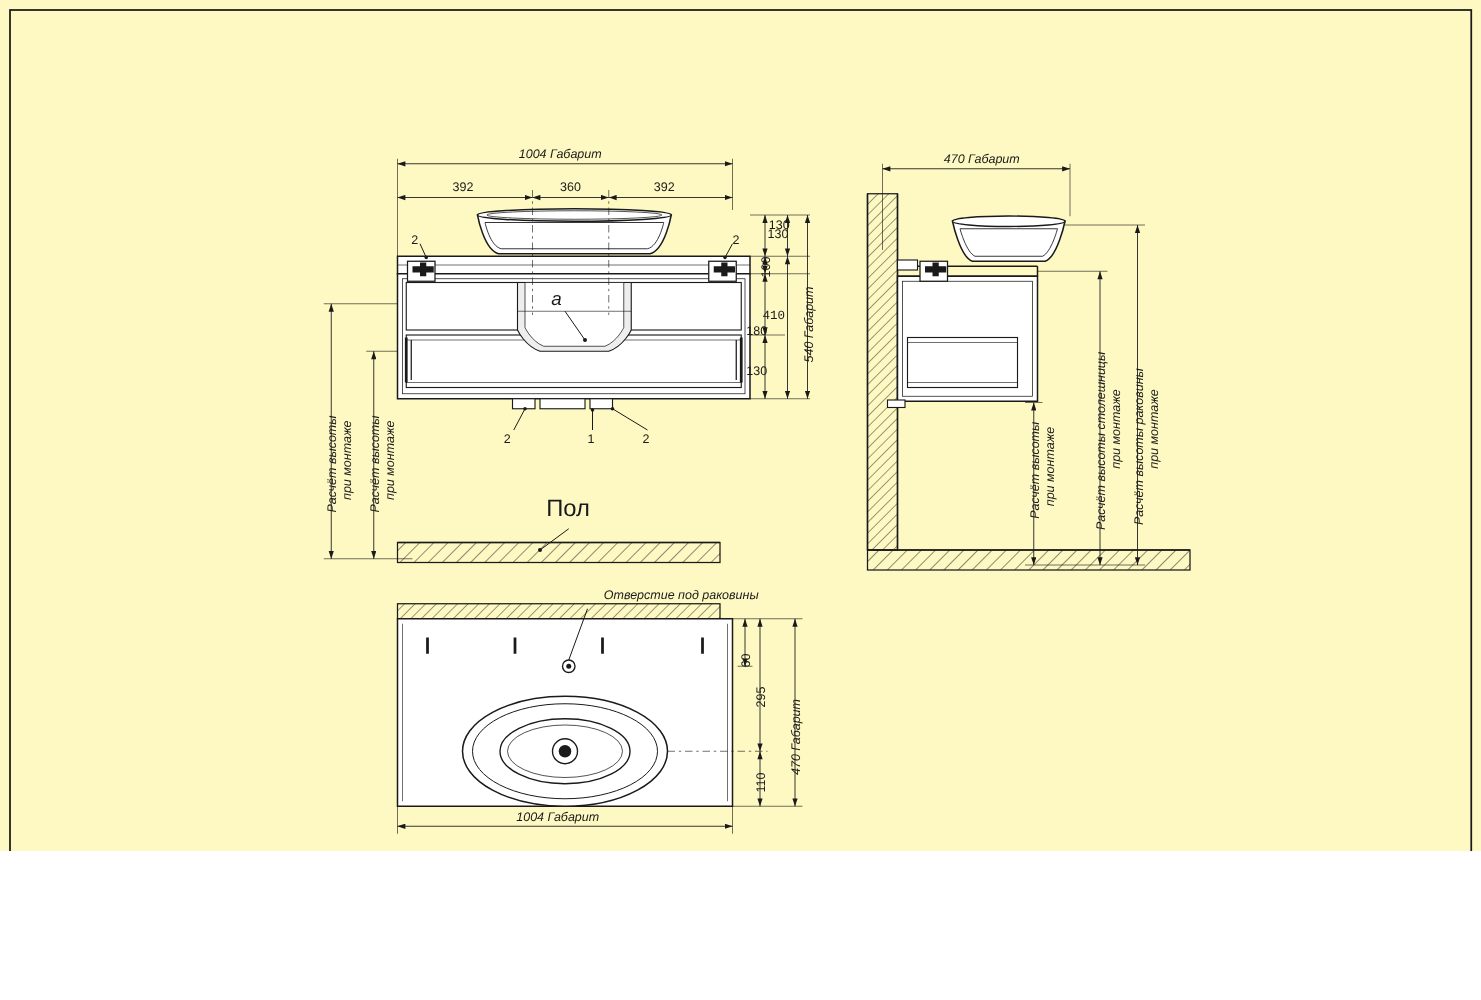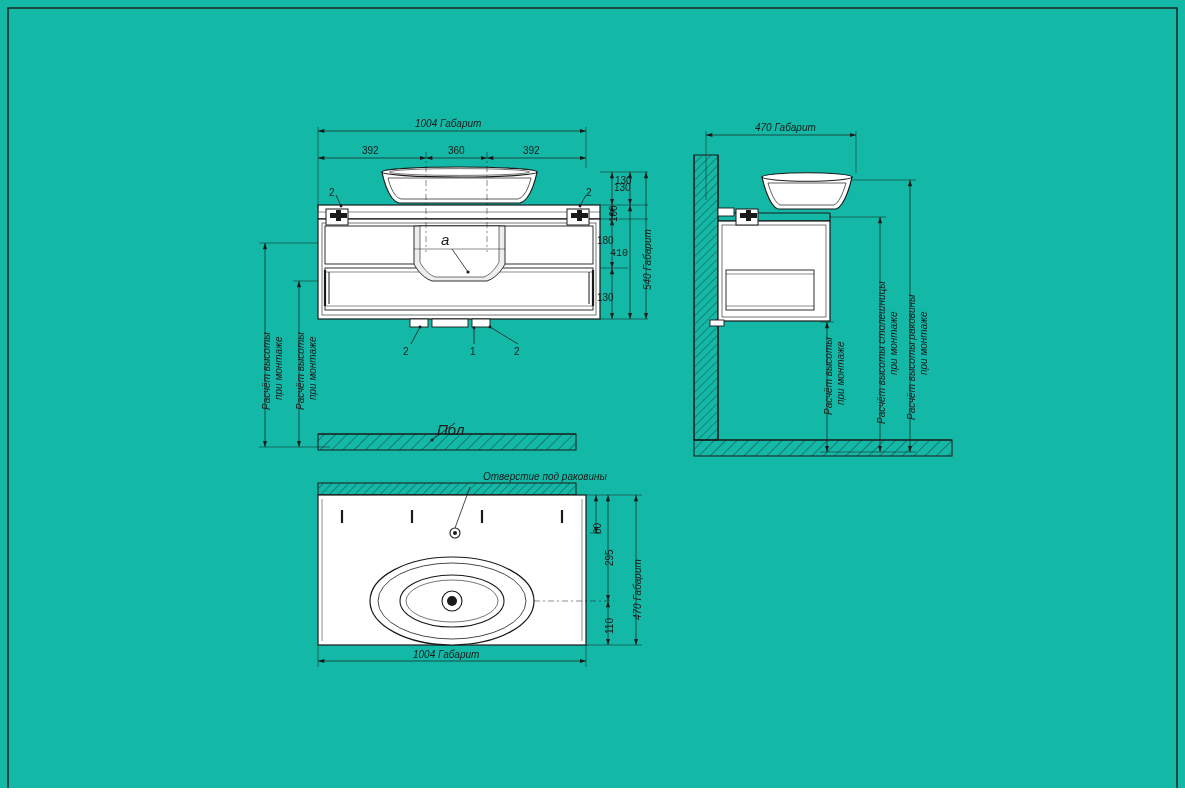--- a/index.html
+++ b/index.html
@@ -3,22 +3,22 @@
 <meta charset="utf-8">
 <style>
   html, body {
     margin: 0;
     padding: 0;
     background: #ffffff;
   }
   #sheet {
     position: relative;
     width: 1185px;
-    height: 788px;
-    background: #14b8a6;
+    height: 681px;
+    background: #fef9c3;
     font-family: "Liberation Sans", sans-serif;
     overflow: hidden;
   }
   #sheet svg {
     position: absolute;
     left: 0;
     top: 0;
   }
   .dim-text {
     position: absolute;
@@ -29,23 +29,21 @@
     line-height: 1;
   }
   .dim-text.it {
     font-style: italic;
   }
   .vert {
     transform-origin: 0 0;
     transform: rotate(-90deg);
   }
   .lbl-big {
-    font-size: 15px;
-    font-style: italic;
-    margin-top: 24px;
+    font-size: 19px;
   }
   .lbl-a {
     font-size: 15px;
     font-style: italic;
   }
   .num {
     font-size: 10px;
   }
 </style>
 </head>
@@ -249,21 +247,21 @@
     </g>
   </svg>
 
   <div class="dim-text it" style="left:415px; top:119px;">1004 Габарит</div>
   <div class="dim-text" style="left:362px; top:146px;">392</div>
   <div class="dim-text" style="left:448px; top:146px;">360</div>
   <div class="dim-text" style="left:523px; top:146px;">392</div>
 
   <div class="dim-text" style="left:614px; top:183px;">130</div>
   <div class="dim-text vert" style="left:609px; top:222px;">100</div>
-  <div class="dim-text" style="left:597px; top:236px;">180</div>
+  <div class="dim-text" style="left:597px; top:261px;">180</div>
   <div class="dim-text" style="left:597px; top:293px;">130</div>
   <div class="dim-text" style="left:615px; top:176px;">130</div>
   <div class="dim-text" style="left:610px; top:249px;font-family:Liberation Mono, monospace;">410</div>
   <div class="dim-text it vert" style="left:643px; top:290px;">540 Габарит</div>
 
   <div class="dim-text num" style="left:329px; top:188px;">2</div>
   <div class="dim-text num" style="left:586px; top:188px;">2</div>
   <div class="dim-text num" style="left:403px; top:347px;">2</div>
   <div class="dim-text num" style="left:470px; top:347px;">1</div>
   <div class="dim-text num" style="left:514px; top:347px;">2</div>

